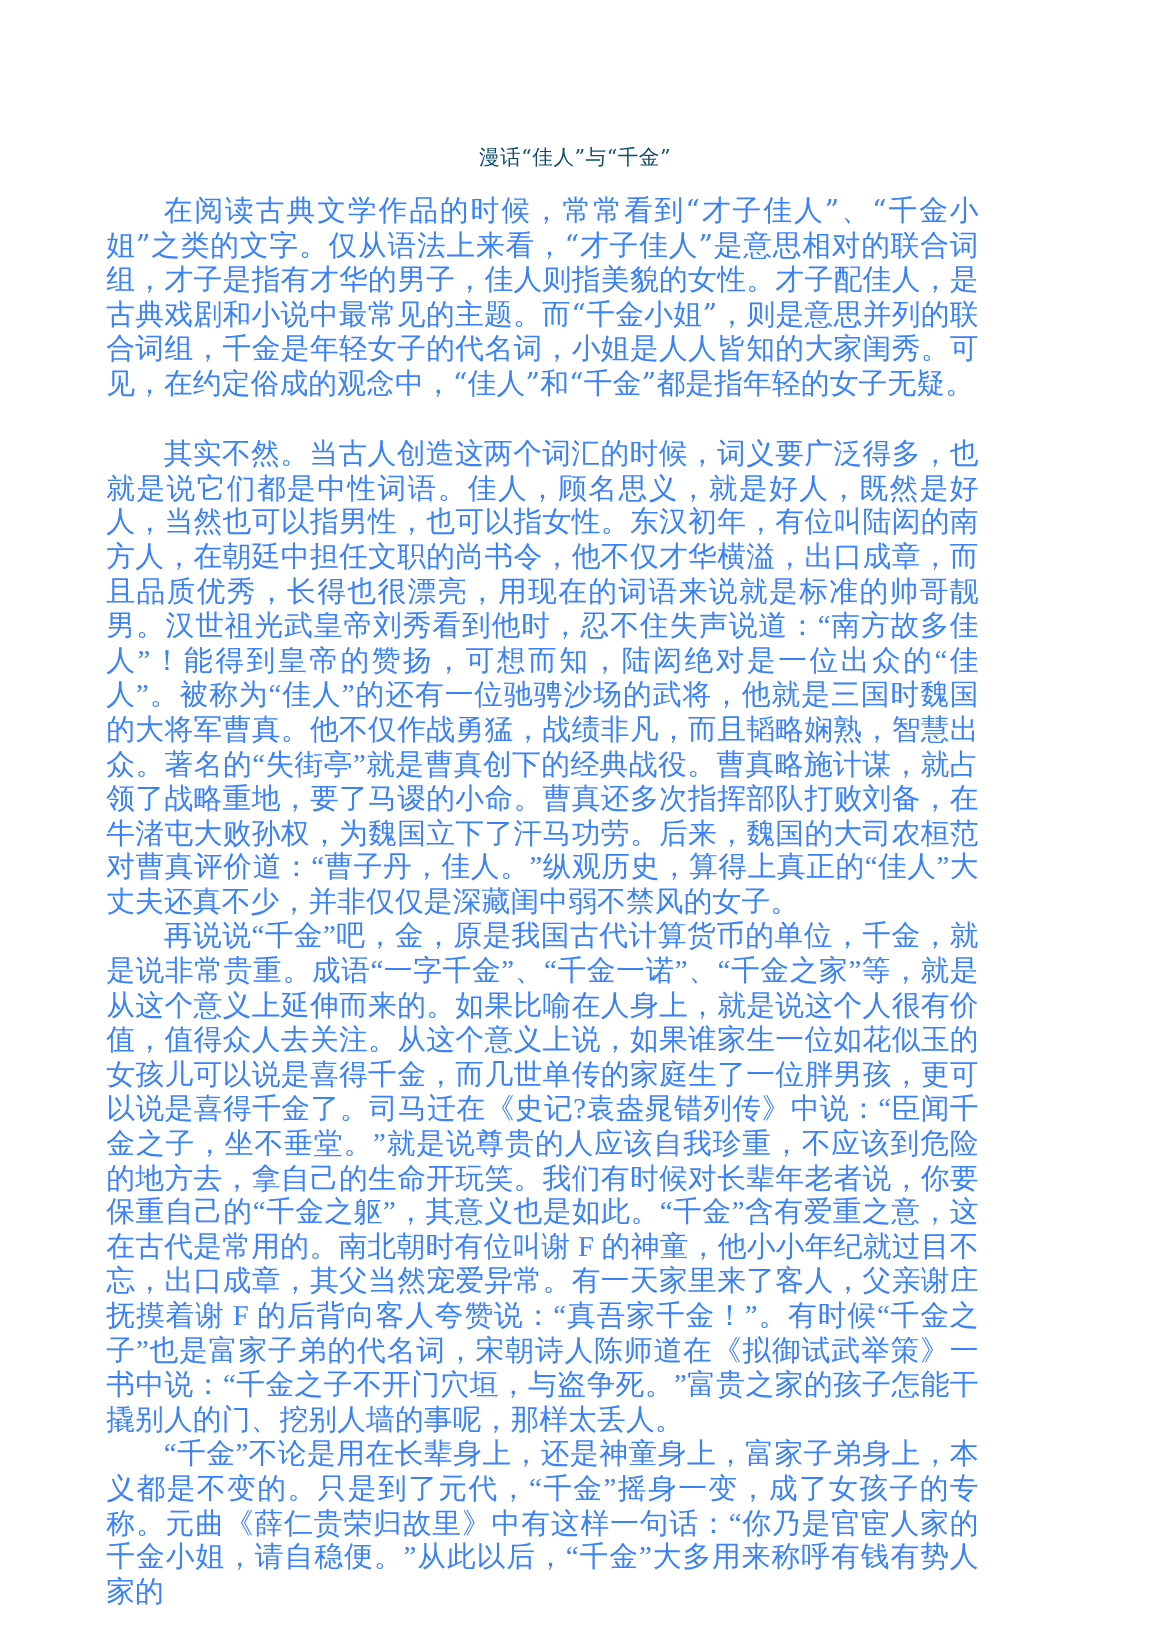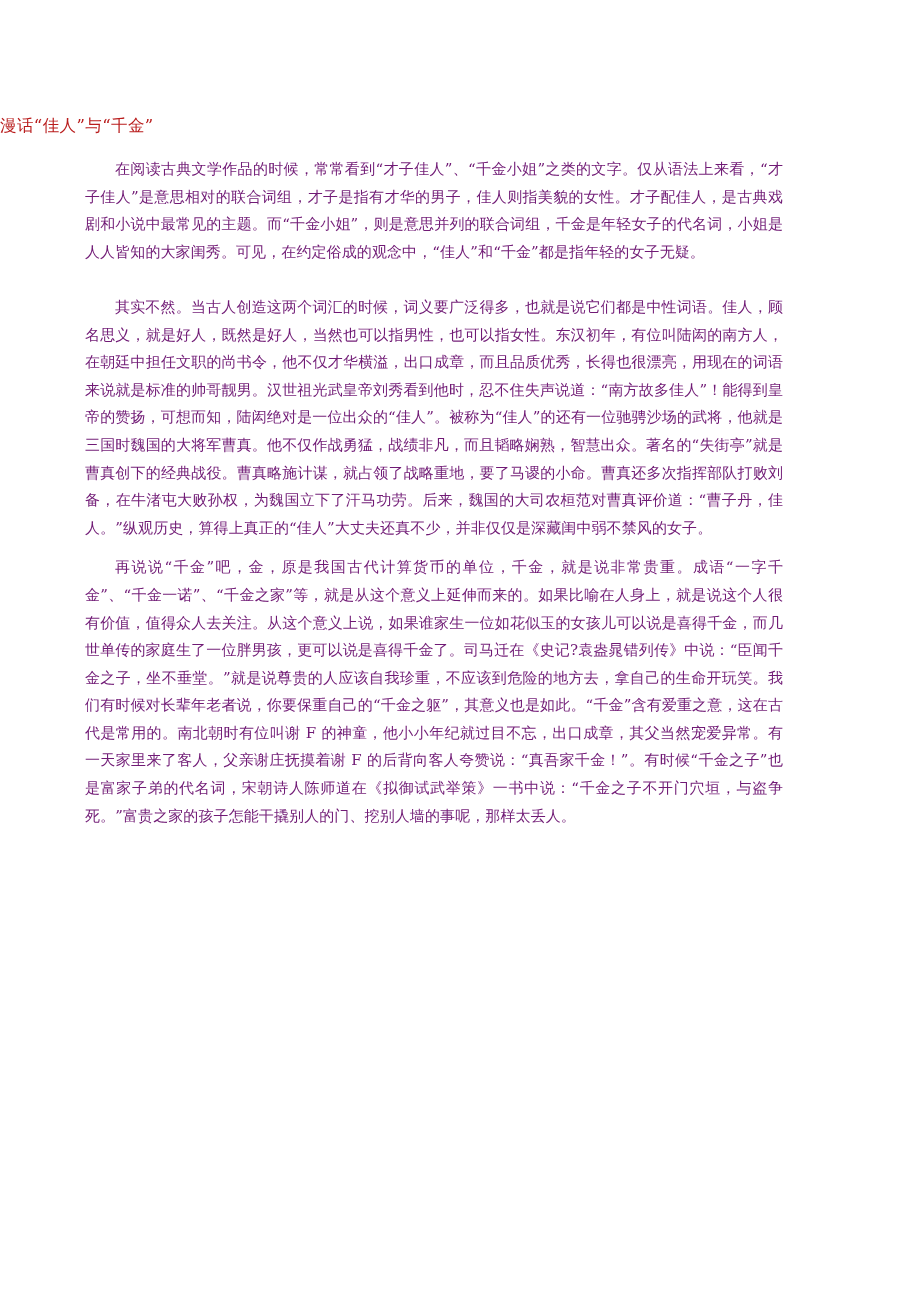--- a/index.html
+++ b/index.html
@@ -17,58 +17,60 @@
   }
   .page {
     position: relative;
     width: 920px;
     height: 1302px;
     box-sizing: border-box;
     padding: 0;
     background: #ffffff;
   }
   .doc-title {
-    text-align: left;
+    text-align: center;
     font-size: 16.5px;
     line-height: 28px;
     font-weight: normal;
     margin: 0;
     padding-top: 112px;
     letter-spacing: 0.4px;
-    color: #b91c1c;
+    color: #0c4a6e;
   }
   .body-block {
     margin-top: 16px;
     padding-left: 85px;
     padding-right: 137px;
   }
   .para {
-    font-size: 15px;
+    font-size: 23px;
     line-height: 27.6px;
     text-align: justify;
     text-justify: inter-ideograph;
     text-indent: 2em;
     margin: 0;
-    color: #701a75;
+    color: #3b82f6;
     letter-spacing: 0.1px;
     word-break: break-all;
   }
   .para + .para {
-    margin-top: 12px;
+    margin-top: 0;
+    font-family: Liberation Serif, serif;
   }
   .para.spaced-after {
     margin-bottom: 27.6px;
   }
 </style>
 </head>
 <body>
 
 <div class="page">
 
   <div class="doc-title">漫话“佳人”与“千金”</div>
 
   <div class="body-block">
     <p class="para spaced-after">在阅读古典文学作品的时候，常常看到“才子佳人”、“千金小姐”之类的文字。仅从语法上来看，“才子佳人”是意思相对的联合词组，才子是指有才华的男子，佳人则指美貌的女性。才子配佳人，是古典戏剧和小说中最常见的主题。而“千金小姐”，则是意思并列的联合词组，千金是年轻女子的代名词，小姐是人人皆知的大家闺秀。可见，在约定俗成的观念中，“佳人”和“千金”都是指年轻的女子无疑。</p>
     <p class="para">其实不然。当古人创造这两个词汇的时候，词义要广泛得多，也就是说它们都是中性词语。佳人，顾名思义，就是好人，既然是好人，当然也可以指男性，也可以指女性。东汉初年，有位叫陆闳的南方人，在朝廷中担任文职的尚书令，他不仅才华横溢，出口成章，而且品质优秀，长得也很漂亮，用现在的词语来说就是标准的帅哥靓男。汉世祖光武皇帝刘秀看到他时，忍不住失声说道：“南方故多佳人”！能得到皇帝的赞扬，可想而知，陆闳绝对是一位出众的“佳人”。被称为“佳人”的还有一位驰骋沙场的武将，他就是三国时魏国的大将军曹真。他不仅作战勇猛，战绩非凡，而且韬略娴熟，智慧出众。著名的“失街亭”就是曹真创下的经典战役。曹真略施计谋，就占领了战略重地，要了马谡的小命。曹真还多次指挥部队打败刘备，在牛渚屯大败孙权，为魏国立下了汗马功劳。后来，魏国的大司农桓范对曹真评价道：“曹子丹，佳人。”纵观历史，算得上真正的“佳人”大丈夫还真不少，并非仅仅是深藏闺中弱不禁风的女子。</p>
     <p class="para">再说说“千金”吧，金，原是我国古代计算货币的单位，千金，就是说非常贵重。成语“一字千金”、“千金一诺”、“千金之家”等，就是从这个意义上延伸而来的。如果比喻在人身上，就是说这个人很有价值，值得众人去关注。从这个意义上说，如果谁家生一位如花似玉的女孩儿可以说是喜得千金，而几世单传的家庭生了一位胖男孩，更可以说是喜得千金了。司马迁在《史记?袁盎晁错列传》中说：“臣闻千金之子，坐不垂堂。”就是说尊贵的人应该自我珍重，不应该到危险的地方去，拿自己的生命开玩笑。我们有时候对长辈年老者说，你要保重自己的“千金之躯”，其意义也是如此。“千金”含有爱重之意，这在古代是常用的。南北朝时有位叫谢 F 的神童，他小小年纪就过目不忘，出口成章，其父当然宠爱异常。有一天家里来了客人，父亲谢庄抚摸着谢 F 的后背向客人夸赞说：“真吾家千金！”。有时候“千金之子”也是富家子弟的代名词，宋朝诗人陈师道在《拟御试武举策》一书中说：“千金之子不开门穴垣，与盗争死。”富贵之家的孩子怎能干撬别人的门、挖别人墙的事呢，那样太丢人。</p>
+    <p class="para">“千金”不论是用在长辈身上，还是神童身上，富家子弟身上，本义都是不变的。只是到了元代，“千金”摇身一变，成了女孩子的专称。元曲《薛仁贵荣归故里》中有这样一句话：“你乃是官宦人家的千金小姐，请自稳便。”从此以后，“千金”大多用来称呼有钱有势人家的</p>
   </div>
 
 </div>
 
 </body></html>

